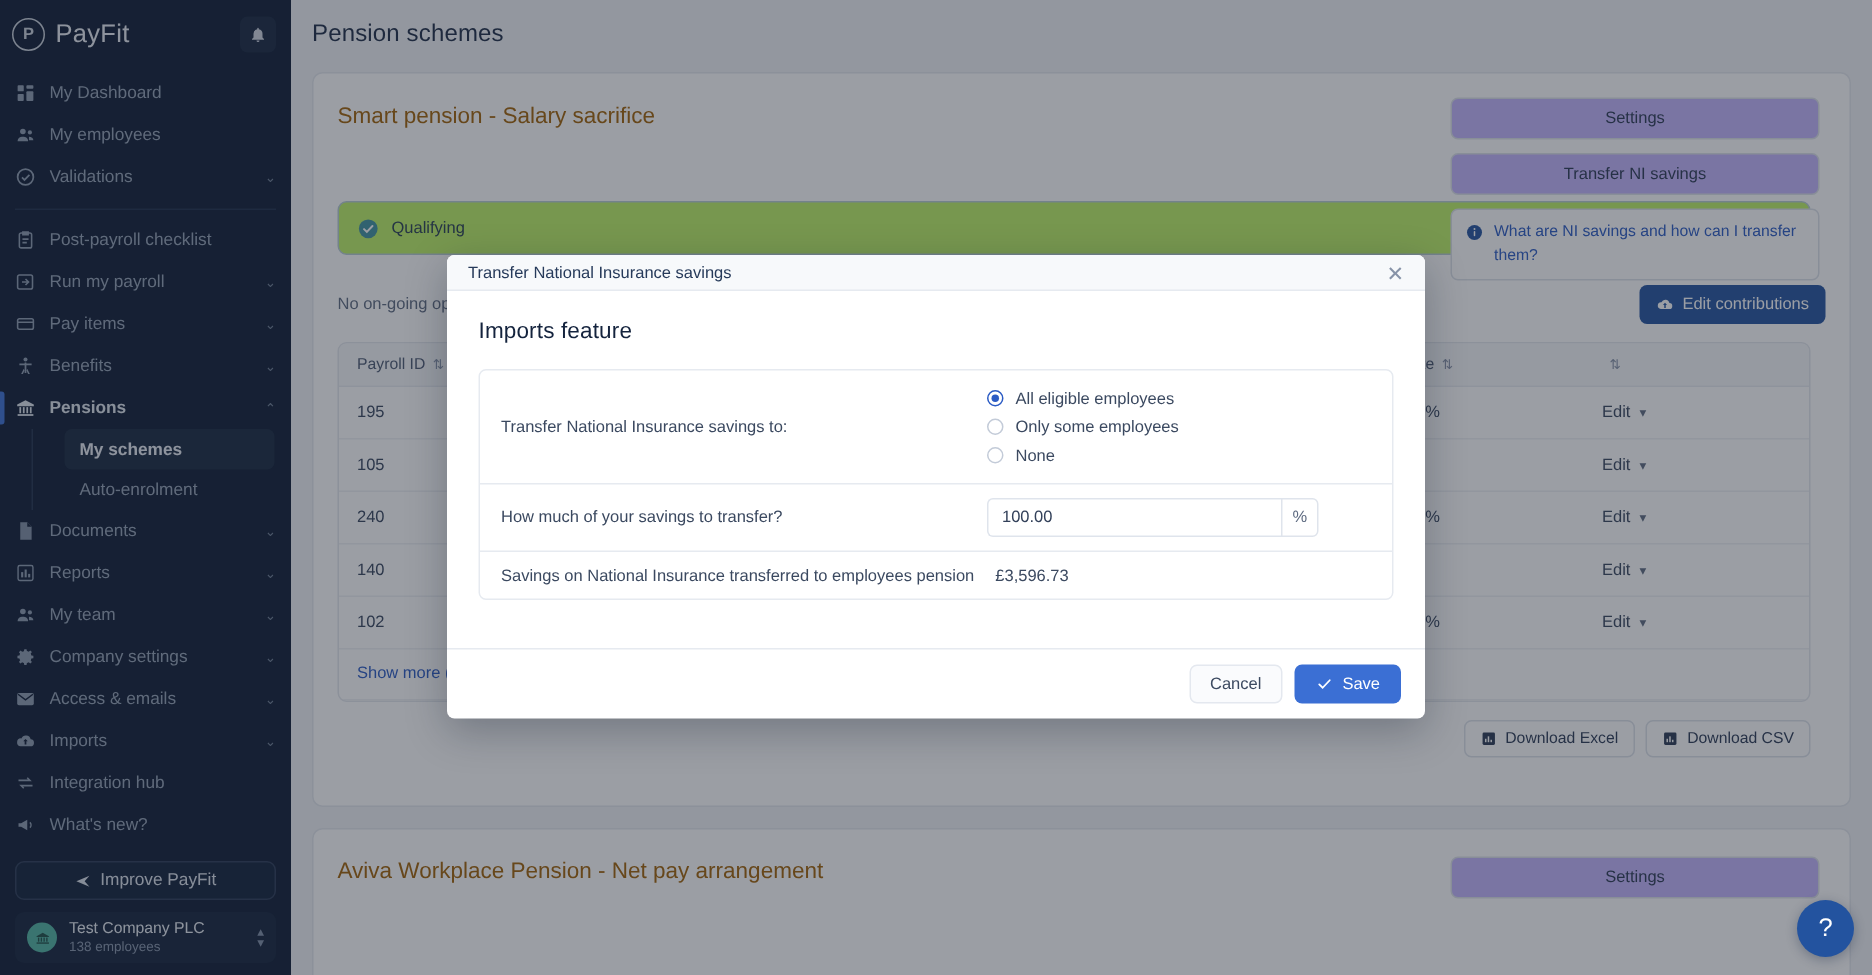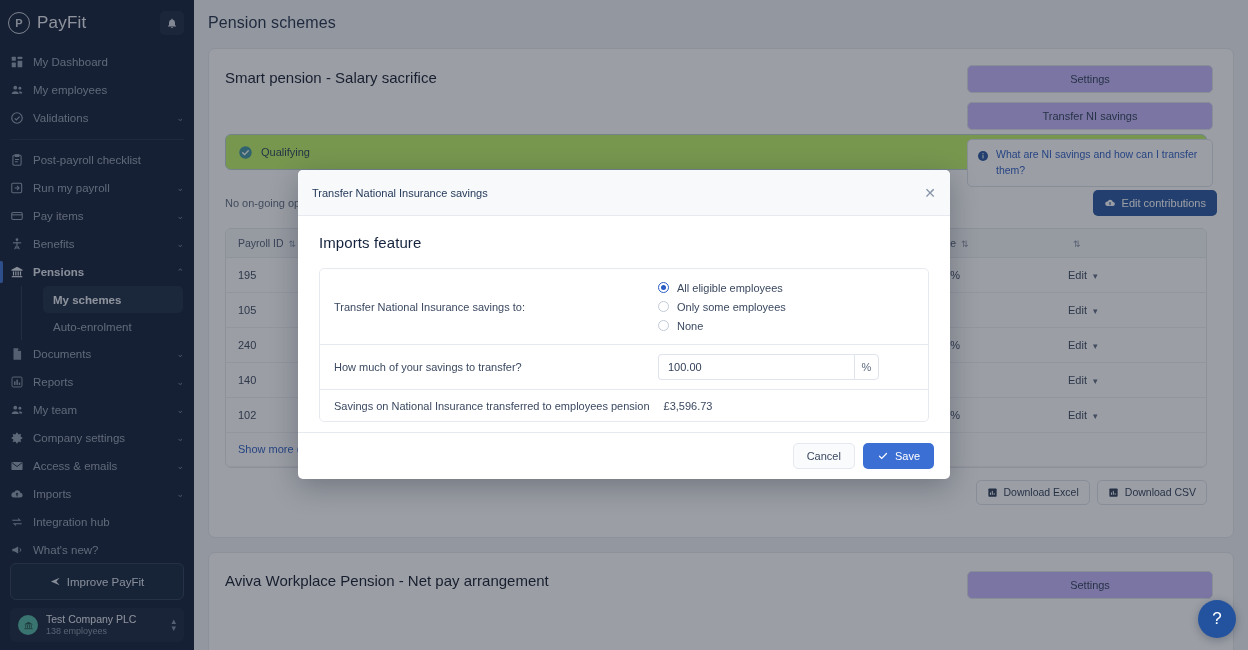--- a/index.html
+++ b/index.html
@@ -65,21 +65,21 @@
   .subnav { padding-left: 21px; border-left: 1px solid #22324e; margin-left: 21px; }
   .sub-item {
     height: 27px; display: flex; align-items: center;
     font-size: 11.5px; color: #94a1b5; padding-left: 10px;
     border-radius: 5px; margin-right: 11px; cursor: pointer;
   }
   .sub-item.selected { background: #17273f; color: #e7ecf3; font-weight: bold; }
 
   .sidebar-bottom { position: absolute; left: 0; bottom: 0; width: 194px; padding: 0 10px 8px 10px; }
   .improve-btn {
-    height: 37px; border: 1px solid #2a3a56; border-radius: 6px;
+    height: 26px; border: 1px solid #2a3a56; border-radius: 6px;
     display: flex; align-items: center; justify-content: center;
     color: #d9e0ea; font-size: 11.5px; cursor: pointer; background: #101f39;
   }
   .improve-btn .ic { margin-right: 6px; color: #d9e0ea; display: flex; }
   .company-card {
     margin-top: 8px; height: 34px; border-radius: 6px; background: #13223b;
     display: flex; align-items: center; padding: 0 8px; cursor: pointer;
   }
   .company-avatar {
     width: 20px; height: 20px; border-radius: 50%;
@@ -99,21 +99,21 @@
   }
   .page-title {
     font-size: 16px; color: #1c2b45; padding: 14px 0 0 14px; letter-spacing: .1px;
   }
   .scheme-card {
     margin: 16px 14px 0 14px; background: #fff;
     border: 1px solid #e3e7ed; border-radius: 7px;
     position: relative; padding: 14px 16px 18px 16px; min-height: 490px;
   }
   .scheme-head { display: flex; align-items: flex-start; }
-  .scheme-title { font-size: 15px; color: #0f172a; padding-top: 6px; }
+  .scheme-title { font-size: 15px; color: #a16207; padding-top: 6px; }
   .scheme-actions {
     position: absolute; right: 20px; top: 16px; width: 246px;
   }
   .outline-btn {
     height: 28px; border: 1px solid #dde2ea; border-radius: 5px;
     display: flex; align-items: center; justify-content: center;
     font-size: 11px; color: #2b3a55; background: #c4b5fd; cursor: pointer;
     margin-bottom: 9px;
   }
   .info-box {
@@ -190,21 +190,21 @@
 
   
   .modal {
     position: absolute; left: 298px; top: 170px;
     width: 652px; height: 309px;
     background: #fff; border-radius: 5px;
     box-shadow: 0 8px 28px rgba(10,20,40,.28);
     z-index: 30; display: flex; flex-direction: column; overflow: hidden;
   }
   .modal-head {
-    height: 46px; background: #f7f9fb; border-bottom: 1px solid #e6eaf0;
+    height: 24px; background: #f7f9fb; border-bottom: 1px solid #e6eaf0;
     display: flex; align-items: center; padding: 0 14px; flex: 0 0 auto;
   }
   .modal-head .title { font-size: 11px; color: #263a5a; }
   .modal-close { margin-left: auto; color: #8793a8; font-size: 14px; cursor: pointer; line-height: 1; }
   .modal-body { flex: 1 1 auto; padding: 18px 21px 0 21px; }
   .modal-h1 { font-size: 15px; color: #14233d; margin-bottom: 17px; letter-spacing: .1px; }
   .panel { border: 1px solid #e6eaf0; border-radius: 5px; }
   .panel-row { display: flex; align-items: center; border-bottom: 1px solid #e6eaf0; }
   .panel-row:last-child { border-bottom: none; }
   .panel-row .q {

